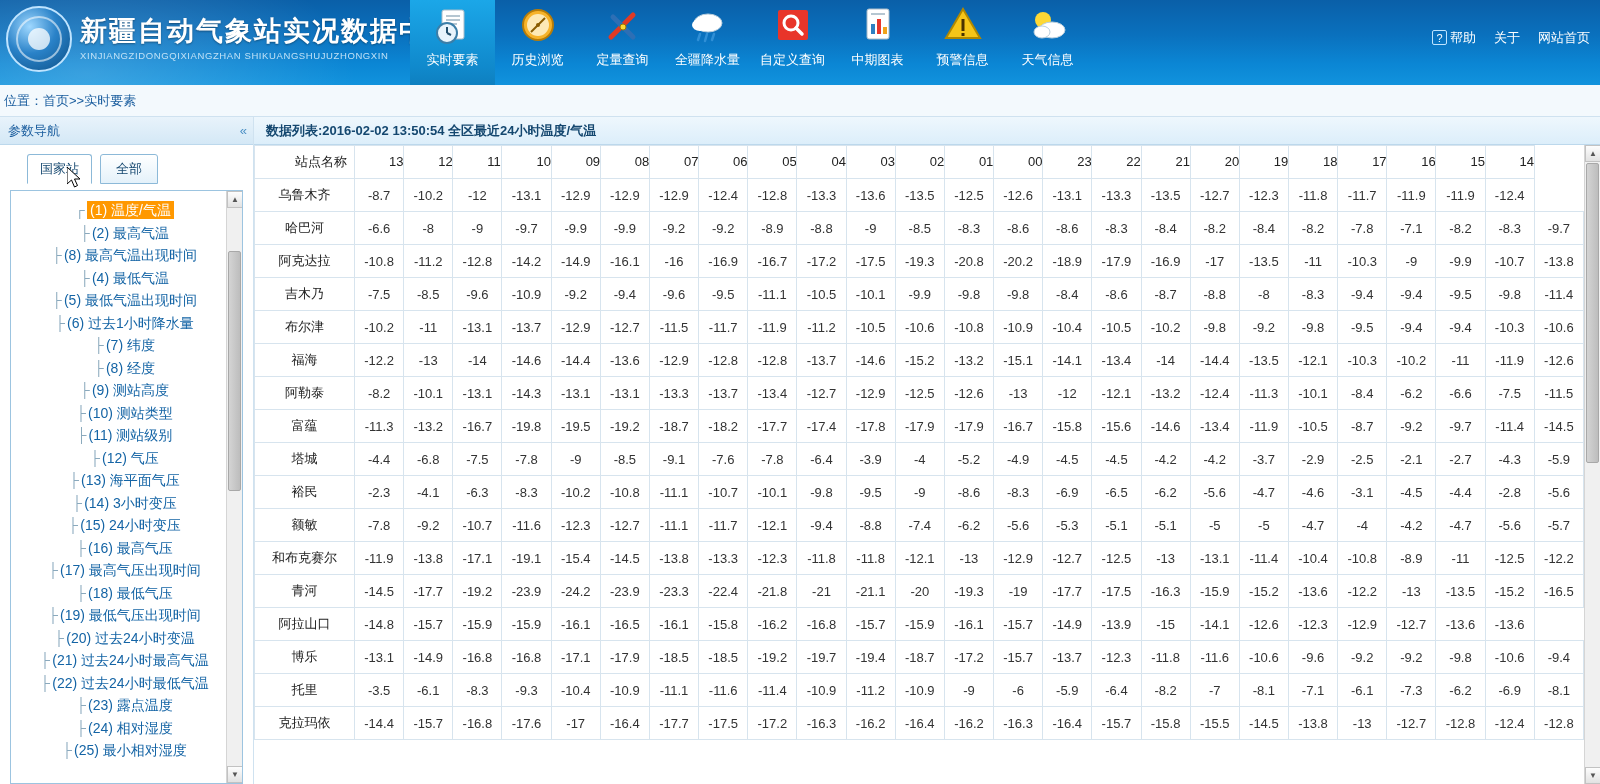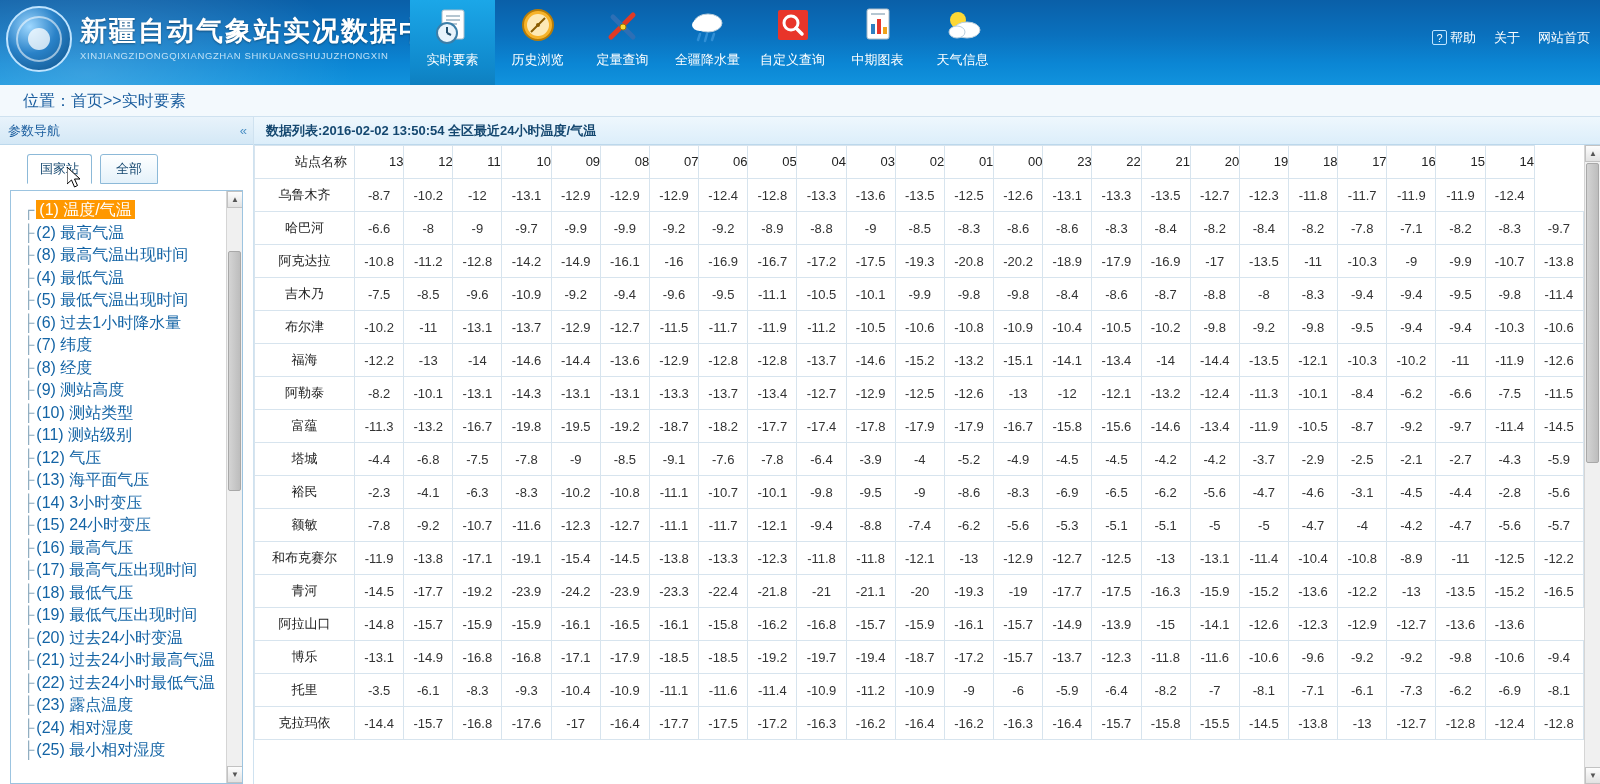--- a/index.html
+++ b/index.html
@@ -113,22 +113,22 @@
     border: 1px solid #bfe4ff;
     border-radius: 2px;
     font-size: 11px;
     margin-right: 3px;
     color: #ffffff;
   }
 
   
   .breadcrumb {
     height: 32px; line-height: 32px;
-    padding-left: 23px;
-    font-size: 16px;
+    padding-left: 4px;
+    font-size: 13px;
     color: #1a5d9e;
     background: #f3f9fd;
     border-bottom: 1px solid #cfe2f0;
   }
 
   
   .body-wrap {
     display: flex;
     height: 667px;
     background: #ffffff;
@@ -195,26 +195,27 @@
   }
   .tree-scroll {
     position: absolute;
     left: 0; top: 0; right: 16px; bottom: 0;
     overflow: hidden;
     padding: 8px 0 0 4px;
   }
   .tree-item {
     height: 22.5px;
     line-height: 22.5px;
-    font-size: 16px;
+    font-size: 14px;
     color: #1464a5;
     white-space: nowrap;
     padding-left: 8px;
     cursor: pointer;
     position: relative;
+    text-align: center;
   }
   .tree-item .dash { color: #8aa9bd; margin-right: 2px; }
   .tree-item.selected .lbl {
     background: #ff9800;
     color: #ffffff;
     padding: 1px 3px;
   }
   .tree-item.selected { color: #ffffff; }
 
   .tree-scrollbar {
@@ -391,20 +392,30 @@
           <rect x="11" y="3" width="22" height="30" rx="2" fill="#ffffff" stroke="#a9bcc9"></rect>
           <rect x="15" y="18" width="4" height="10" fill="#2f7fc1"></rect>
           <rect x="21" y="13" width="4" height="15" fill="#e8352a"></rect>
           <rect x="27" y="21" width="4" height="7" fill="#f0a31c"></rect>
           <line x1="15" y1="8" x2="29" y2="8" stroke="#9db3c2" stroke-width="1.5"></line>
         </svg>
       </div>
       <span class="nav-label">中期图表</span>
     </div>
 
+    <div class="nav-item">
+      <div class="nav-icon">
+        <svg width="44" height="44" viewBox="0 0 44 44">
+          <polygon points="22,3 39,32 5,32" fill="#f5c518" stroke="#b08800" stroke-width="2"></polygon>
+          <rect x="20.5" y="13" width="3" height="12" fill="#4a3200"></rect>
+          <rect x="20.5" y="27" width="3" height="3" fill="#4a3200"></rect>
+        </svg>
+      </div>
+      <span class="nav-label">预警信息</span>
+    </div>
 
     <div class="nav-item">
       <div class="nav-icon">
         <svg width="44" height="44" viewBox="0 0 44 44">
           <circle cx="17" cy="14" r="8" fill="#fdd835"></circle>
           <ellipse cx="26" cy="24" rx="13" ry="8" fill="#ffffff" stroke="#b9cedd"></ellipse>
           <ellipse cx="16" cy="26" rx="8" ry="6" fill="#ffffff" stroke="#b9cedd"></ellipse>
         </svg>
       </div>
       <span class="nav-label">天气信息</span>

